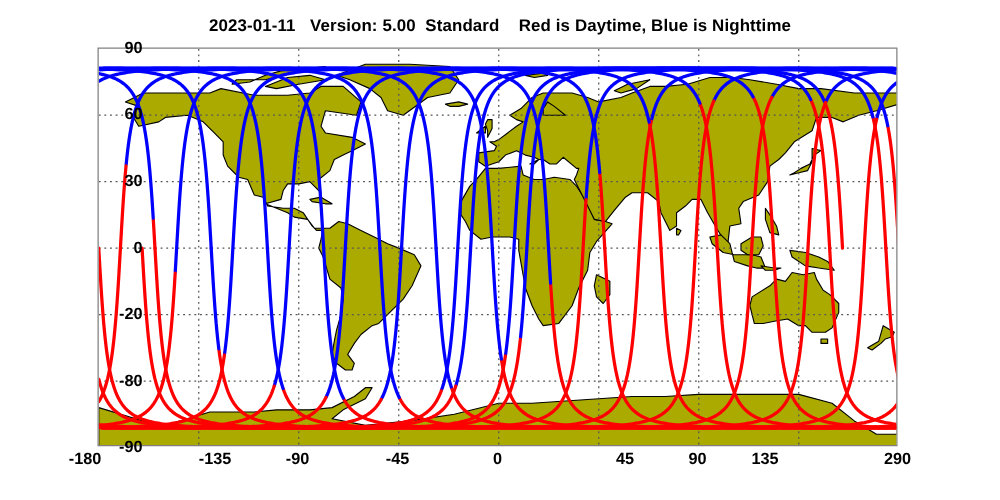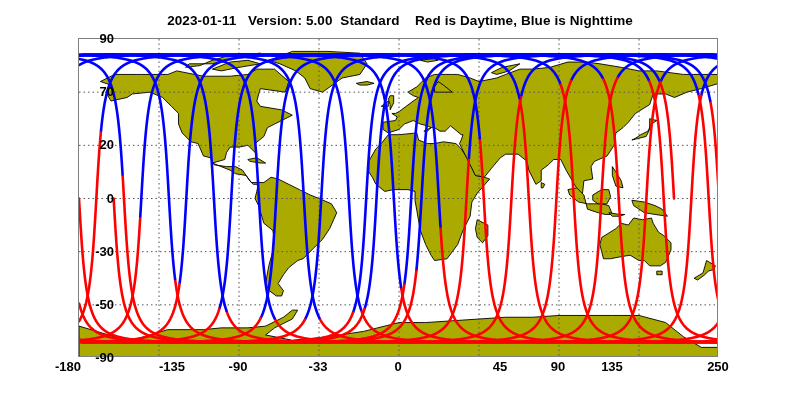--- a/index.html
+++ b/index.html
@@ -146,32 +146,32 @@
             <path d="M629.69,159.50L629.63,158.49L629.57,157.49L629.52,156.48L629.46,155.48L629.40,154.47L629.34,153.47L629.29,152.46L629.23,151.46L629.17,150.45L629.11,149.45L629.05,148.45L628.99,147.44L628.94,146.44L628.88,145.44L628.82,144.44L628.76,143.44L628.70,142.44L628.64,141.44L628.58,140.44L628.52,139.45L628.46,138.45L628.40,137.46L628.34,136.46L628.28,135.47L628.22,134.48L628.16,133.49L628.10,132.50L628.04,131.51L627.98,130.53L627.91,129.54L627.85,128.56L627.79,127.58L627.73,126.60L627.66,125.62L627.60,124.64L627.53,123.67L627.47,122.69L627.40,121.72L627.34,120.75L627.27,119.79L627.21,118.82L627.14,117.86L627.07,116.89L627.00,115.93L626.94,114.98L626.87,114.02L626.80,113.07L626.73,112.12L626.66,111.17L626.59,110.22L626.51,109.28L626.44,108.34L626.37,107.40L626.29,106.46L626.22,105.53L626.15,104.59L626.07,103.67L625.99,102.74L625.92,101.82L625.84,100.90L625.76,99.98L625.68,99.06L625.60,98.15L625.52,97.24L625.44,96.34L625.35,95.44L625.27,94.54L625.18,93.64L625.10,92.75L625.01,91.86L624.92,90.97L624.84,90.09L624.75,89.21L624.66,88.33L624.56,87.46L624.47,86.59L624.38,85.72L624.28,84.86L624.19,84.00L624.09,83.15L623.99,82.30L623.89,81.45L623.79,80.61L623.68,79.77L623.58,78.93L623.47,78.10L623.37,77.27L623.26,76.45L623.15,75.63L623.04,74.81L622.92,74.00L622.81,73.19L622.69,72.39L622.57,71.59L622.45,70.79L622.33,70.00L622.21,69.22L622.08,68.44L621.96,67.66L621.83,66.89L621.70,66.12L621.56,65.35L621.43,64.59L621.29,63.84L621.15,63.09L621.01,62.35L620.86,61.60L620.71,60.87L620.56,60.14L620.41,59.41L620.26,58.69L620.10,57.98L619.94,57.26L619.78,56.56L619.61,55.86L619.44,55.16" fill="none" stroke="#FF0000" stroke-width="2.6" stroke-linecap="round" stroke-linejoin="round"></path>
             <path d="M619.27,54.47L619.09,53.78L618.91,53.10L618.73,52.43L618.55,51.76L618.36,51.09L618.17,50.43L617.97,49.78L617.77,49.13L617.57,48.48L617.36,47.84L617.14,47.21L616.93,46.58L616.71,45.96L616.48,45.35L616.25,44.73L616.01,44.13L615.77,43.53L615.53,42.94L615.28,42.35L615.02,41.76L614.76,41.19L614.49,40.62L614.21,40.05L613.93,39.49L613.65,38.94L613.35,38.39L613.05,37.85L612.74,37.31L612.43,36.78L612.10,36.26L611.77,35.74L611.43,35.23L611.09,34.72L610.73,34.22L610.36,33.73L609.99,33.24L609.60,32.76L609.20,32.28L608.80,31.81L608.38,31.35L607.95,30.89L607.51,30.44L607.05,30.00L606.59,29.56L606.11,29.13L605.61,28.71L605.10,28.29L604.58,27.87L604.03,27.47L603.48,27.07L602.90,26.68L602.31,26.29L601.70,25.91L601.06,25.54L600.41,25.17L599.73,24.81L599.04,24.45L598.32,24.11L597.57,23.77L596.80,23.43L595.99,23.11L595.16,22.78L594.30,22.47L593.41,22.16L592.49,21.86L591.53,21.57L590.53,21.28L589.49,21.00L588.41,20.73L587.29,20.46L586.12,20.20L584.91,19.94L583.64,19.70L582.32,19.46L580.94,19.23L579.50,19.00L578.00,18.78L576.44,18.57L574.80,18.36L573.09,18.16L571.30,17.97L569.42,17.79L567.46,17.61L565.41,17.44L563.26,17.27L561.01,17.11L558.66,16.96L556.19,16.82L553.61,16.68L550.91,16.55L548.08,16.43L545.13,16.32L542.04,16.21L538.82,16.11L535.45,16.01L531.95,15.92L528.32,15.84L524.54,15.77L520.63,15.70L516.60,15.64L512.44,15.59L508.17,15.54L503.79,15.51L499.33,15.47L494.80,15.45L490.21,15.43L485.58,15.42L480.93,15.42L476.29,15.42L471.66,15.43L467.07,15.45L462.53,15.47L458.07,15.51L453.70,15.54L449.43,15.59L445.27,15.64L441.23,15.70L437.33,15.77L433.55,15.84L429.91,15.92L426.41,16.01L423.05,16.11L419.83,16.21L416.74,16.32L413.78,16.43L410.96,16.55L408.25,16.68L405.67,16.82L403.21,16.96L400.85,17.11L398.60,17.27L396.46,17.44L394.40,17.61L392.44,17.79L390.57,17.97L388.78,18.16L387.07,18.36L385.43,18.57L383.86,18.78L382.36,19.00L380.93,19.23L379.55,19.46L378.23,19.70L376.96,19.94L375.74,20.20L374.58,20.46L373.45,20.73L372.38,21.00L371.34,21.28L370.34,21.57L369.38,21.86L368.45,22.16L367.56,22.47L366.70,22.78L365.87,23.11L365.07,23.43L364.30,23.77L363.55,24.11L362.83,24.45L362.13,24.81L361.46,25.17L360.80,25.54L360.17,25.91L359.56,26.29L358.97,26.68L358.39,27.07L357.83,27.47L357.29,27.87L356.77,28.29L356.26,28.71L355.76,29.13L355.28,29.56L354.81,30.00L354.36,30.44L353.92,30.89L353.49,31.35L353.07,31.81L352.66,32.28L352.27,32.76L351.88,33.24L351.50,33.73L351.14,34.22L350.78,34.72L350.43,35.23L350.09,35.74L349.76,36.26L349.44,36.78L349.12,37.31L348.81,37.85L348.51,38.39L348.22,38.94L347.93,39.49L347.65,40.05L347.38,40.62L347.11,41.19L346.85,41.76L346.59,42.35L346.34,42.94L346.09,43.53L345.85,44.13L345.62,44.73L345.39,45.35L345.16,45.96L344.94,46.58L344.72,47.21L344.51,47.84L344.30,48.48L344.10,49.13L343.90,49.78L343.70,50.43L343.51,51.09L343.32,51.76L343.13,52.43L342.95,53.10L342.77,53.78L342.60,54.47L342.43,55.16L342.26,55.86L342.09,56.56L341.93,57.26L341.77,57.98L341.61,58.69L341.45,59.41L341.30,60.14L341.15,60.87L341.01,61.60L340.86,62.35L340.72,63.09L340.58,63.84L340.44,64.59L340.30,65.35L340.17,66.12L340.04,66.89L339.91,67.66L339.78,68.44L339.66,69.22L339.53,70.00L339.41,70.79L339.29,71.59L339.17,72.39L339.06,73.19L338.94,74.00L338.83,74.81L338.72,75.63L338.61,76.45L338.50,77.27L338.39,78.10L338.29,78.93L338.18,79.77L338.08,80.61L337.98,81.45L337.88,82.30L337.78,83.15L337.68,84.00L337.58,84.86L337.49,85.72L337.40,86.59L337.30,87.46L337.21,88.33L337.12,89.21L337.03,90.09L336.94,90.97L336.85,91.86L336.77,92.75L336.68,93.64L336.60,94.54L336.51,95.44L336.43,96.34L336.35,97.24L336.27,98.15L336.19,99.06L336.11,99.98L336.03,100.90L335.95,101.82L335.87,102.74L335.80,103.67L335.72,104.59L335.65,105.53L335.57,106.46L335.50,107.40L335.43,108.34L335.35,109.28L335.28,110.22L335.21,111.17L335.14,112.12L335.07,113.07L335.00,114.02L334.93,114.98L334.86,115.93L334.79,116.89L334.73,117.86L334.66,118.82L334.59,119.79L334.53,120.75L334.46,121.72L334.40,122.69L334.33,123.67L334.27,124.64L334.20,125.62L334.14,126.60L334.08,127.58L334.01,128.56L333.95,129.54L333.89,130.53L333.83,131.51L333.77,132.50L333.71,133.49L333.64,134.48L333.58,135.47L333.52,136.46L333.46,137.46L333.40,138.45L333.34,139.45L333.28,140.44L333.22,141.44L333.17,142.44L333.11,143.44L333.05,144.44L332.99,145.44L332.93,146.44L332.87,147.44L332.81,148.45L332.76,149.45L332.70,150.45L332.64,151.46L332.58,152.46L332.52,153.47L332.47,154.47L332.41,155.48L332.35,156.48L332.29,157.49L332.24,158.49L332.18,159.50L332.12,160.51L332.06,161.51L332.00,162.52L331.95,163.52L331.89,164.53L331.83,165.53L331.77,166.54L331.72,167.54L331.66,168.55L331.60,169.55L331.54,170.55L331.48,171.56L331.43,172.56L331.37,173.56L331.31,174.56L331.25,175.56L331.19,176.56L331.13,177.56L331.07,178.56L331.01,179.55L330.95,180.55L330.89,181.54L330.83,182.54L330.77,183.53L330.71,184.52L330.65,185.51L330.59,186.50L330.53,187.49L330.47,188.47L330.40,189.46L330.34,190.44L330.28,191.42L330.21,192.40L330.15,193.38L330.09,194.36L330.02,195.33L329.96,196.31L329.89,197.28L329.83,198.25L329.76,199.21L329.70,200.18L329.63,201.14L329.56,202.11L329.49,203.07L329.42,204.02L329.36,204.98L329.29,205.93L329.22,206.88L329.15,207.83L329.07,208.78L329.00,209.72L328.93,210.66L328.86,211.60L328.78,212.54L328.71,213.47L328.63,214.41L328.56,215.33L328.48,216.26L328.40,217.18L328.33,218.10L328.25,219.02L328.17,219.94L328.09,220.85L328.01,221.76L327.93,222.66L327.84,223.56L327.76,224.46L327.67,225.36L327.59,226.25L327.50,227.14L327.41,228.03L327.33,228.91L327.24,229.79L327.14,230.67L327.05,231.54L326.96,232.41L326.87,233.28L326.77,234.14L326.67,235.00L326.58,235.85L326.48,236.70L326.38,237.55L326.28,238.39L326.17,239.23L326.07,240.07L325.96,240.90L325.86,241.73L325.75,242.55L325.64,243.37L325.53,244.19L325.41,245.00" fill="none" stroke="#0000FF" stroke-width="2.6" stroke-linecap="round" stroke-linejoin="round"></path>
             <path d="M325.30,245.81L325.18,246.61L325.06,247.41L324.94,248.21L324.82,249.00L324.70,249.78L324.57,250.56L324.45,251.34L324.32,252.11L324.18,252.88L324.05,253.65L323.92,254.41L323.78,255.16L323.64,255.91L323.49,256.65L323.35,257.40L323.20,258.13L323.05,258.86L322.90,259.59L322.75,260.31L322.59,261.02L322.43,261.74L322.26,262.44L322.10,263.14L321.93,263.84L321.76,264.53L321.58,265.22L321.40,265.90L321.22,266.57L321.04,267.24L320.85,267.91L320.65,268.57L320.46,269.22L320.26,269.87L320.05,270.52L319.85,271.16L319.63,271.79L319.42,272.42L319.20,273.04L318.97,273.65L318.74,274.27L318.50,274.87L318.26,275.47L318.02,276.06L317.77,276.65L317.51,277.24L317.25,277.81L316.98,278.38L316.70,278.95L316.42,279.51L316.14,280.06L315.84,280.61L315.54,281.15L315.23,281.69L314.92,282.22L314.59,282.74L314.26,283.26L313.92,283.77L313.57,284.28L313.22,284.78L312.85,285.27L312.47,285.76L312.09,286.24L311.69,286.72L311.29,287.19L310.87,287.65L310.44,288.11L310.00,288.56L309.54,289.00L309.07,289.44L308.59,289.87L308.10,290.29L307.59,290.71L307.06,291.13L306.52,291.53L305.97,291.93L305.39,292.32L304.80,292.71L304.18,293.09L303.55,293.46L302.90,293.83L302.22,294.19L301.53,294.55L300.80,294.89L300.06,295.23L299.28,295.57L298.48,295.89L297.65,296.22L296.79,296.53L295.90,296.84L294.98,297.14L294.02,297.43L293.02,297.72L291.98,298.00L290.90,298.27L289.78,298.54L288.61,298.80L287.40,299.06L286.13,299.30L284.81,299.54L283.43,299.77L281.99,300.00L280.49,300.22L278.92,300.43L277.29,300.64L275.57,300.84L273.78,301.03L271.91,301.21L269.95,301.39L267.90,301.56L265.75,301.73L263.50,301.89L261.15,302.04L258.68,302.18L256.10,302.32L253.40,302.45L250.57,302.57L247.62,302.68L244.53,302.79L241.30,302.89L237.94,302.99L234.44,303.08L230.81,303.16L227.03,303.23L223.12,303.30L219.09,303.36L214.93,303.41L210.66,303.46L206.28,303.49L201.82,303.53L197.29,303.55L192.70,303.57L188.07,303.58L183.42,303.58L178.77,303.58L174.15,303.57L169.56,303.55L165.02,303.53L160.56,303.49L156.19,303.46L151.92,303.41L147.76,303.36L143.72,303.30L139.81,303.23L136.04,303.16L132.40,303.08L128.90,302.99L125.54,302.89L122.32,302.79L119.23,302.68L116.27,302.57L113.45,302.45L110.74,302.32L108.16,302.18L105.70,302.04L103.34,301.89L101.09,301.73L98.94,301.56L96.89,301.39L94.93,301.21L93.06,301.03L91.27,300.84L89.56,300.64L87.92,300.43L86.35,300.22L84.85,300.00L83.41,299.77L82.04,299.54L80.72,299.30L79.45,299.06L78.23,298.80L77.07,298.54L75.94,298.27L74.86,298.00L73.83,297.72L72.83,297.43L71.87,297.14L70.94,296.84L70.05,296.53L69.19,296.22L68.36,295.89L67.56,295.57L66.79,295.23L66.04,294.89L65.32,294.55L64.62,294.19L63.95,293.83L63.29,293.46L62.66,293.09L62.05,292.71L61.45,292.32L60.88,291.93L60.32,291.53L59.78,291.13L59.25,290.71L58.75,290.29L58.25,289.87L57.77,289.44L57.30,289.00L56.85,288.56L56.41,288.11L55.98,287.65L55.56,287.19L55.15,286.72L54.76,286.24L54.37,285.76L53.99,285.27L53.63,284.78L53.27,284.28L52.92,283.77L52.58,283.26L52.25,282.74L51.93,282.22L51.61,281.69L51.30,281.15L51.00,280.61L50.71,280.06L50.42,279.51L50.14,278.95L49.87,278.38L49.60,277.81L49.34,277.24L49.08,276.65L48.83,276.06L48.58,275.47L48.34,274.87L48.11,274.27L47.88,273.65L47.65,273.04L47.43,272.42L47.21,271.79L47.00,271.16L46.79,270.52L46.59,269.87L46.39,269.22L46.19,268.57L46.00,267.91L45.81,267.24L45.62,266.57L45.44,265.90L45.26,265.22L45.09,264.53L44.91,263.84L44.75,263.14L44.58,262.44L44.42,261.74L44.26,261.02L44.10,260.31L43.94,259.59L43.79,258.86L43.64,258.13L43.49,257.40L43.35,256.65L43.21,255.91L43.07,255.16L42.93,254.41L42.79,253.65L42.66,252.88L42.53,252.11L42.40,251.34L42.27,250.56L42.15,249.78L42.02,249.00L41.90,248.21L41.78,247.41L41.66,246.61L41.55,245.81L41.43,245.00L41.32,244.19L41.21,243.37L41.10,242.55L40.99,241.73L40.88,240.90L40.78,240.07L40.67,239.23L40.57,238.39L40.47,237.55L40.37,236.70L40.27,235.85L40.17,235.00L40.07,234.14L39.98,233.28L39.88,232.41L39.79,231.54L39.70,230.67L39.61,229.79L39.52,228.91L39.43,228.03L39.34,227.14L39.26,226.25L39.17,225.36L39.09,224.46L39.00,223.56L38.92,222.66L38.84,221.76L38.76,220.85L38.68,219.94L38.60,219.02L38.52,218.10L38.44,217.18L38.36,216.26L38.29,215.33L38.21,214.41L38.14,213.47L38.06,212.54L37.99,211.60L37.91,210.66L37.84,209.72L37.77,208.78L37.70,207.83L37.63,206.88L37.56,205.93L37.49,204.98L37.42,204.02L37.35,203.07L37.28,202.11L37.22,201.14L37.15,200.18L37.08,199.21L37.02,198.25L36.95,197.28L36.89,196.31L36.82,195.33L36.76,194.36L36.69,193.38L36.63,192.40L36.57,191.42L36.50,190.44L36.44,189.46L36.38,188.47L36.32,187.49L36.26,186.50L36.19,185.51L36.13,184.52L36.07,183.53L36.01,182.54L35.95,181.54L35.89,180.55L35.83,179.55L35.77,178.56L35.71,177.56L35.65,176.56L35.60,175.56L35.54,174.56L35.48,173.56L35.42,172.56L35.36,171.56L35.30,170.55L35.24,169.55L35.19,168.55L35.13,167.54L35.07,166.54L35.01,165.53L34.95,164.53L34.90,163.52L34.84,162.52L34.78,161.51L34.72,160.51L34.67,159.50" fill="none" stroke="#FF0000" stroke-width="2.6" stroke-linecap="round" stroke-linejoin="round"></path>
           </g>
       </svg>
     </div>
   </div>
 
   <div id="yticks">
       <div class="ytick" style="top: 38px;">90</div>
-      <div class="ytick" style="top: 91.1667px;">70</div>
-      <div class="ytick" style="top: 144.333px;">20</div>
+      <div class="ytick" style="top: 91.1667px;">60</div>
+      <div class="ytick" style="top: 144.333px;">30</div>
       <div class="ytick" style="top: 197.5px;">0</div>
-      <div class="ytick" style="top: 250.667px;">-30</div>
-      <div class="ytick" style="top: 303.833px;">-50</div>
+      <div class="ytick" style="top: 250.667px;">-20</div>
+      <div class="ytick" style="top: 303.833px;">-80</div>
       <div class="ytick" style="top: 357px;">-90</div>
     </div>
   <div id="xticks">
       <div class="xtick" style="left: 68px;">-180</div>
       <div class="xtick" style="left: 172px;">-135</div>
       <div class="xtick" style="left: 238px;">-90</div>
-      <div class="xtick" style="left: 318px;">-33</div>
+      <div class="xtick" style="left: 318px;">-45</div>
       <div class="xtick" style="left: 398px;">0</div>
       <div class="xtick" style="left: 500px;">45</div>
       <div class="xtick" style="left: 558px;">90</div>
       <div class="xtick" style="left: 612px;">135</div>
-      <div class="xtick" style="left: 718px;">250</div>
+      <div class="xtick" style="left: 718px;">290</div>
     </div>
 
 </div>
 
 </body></html>

